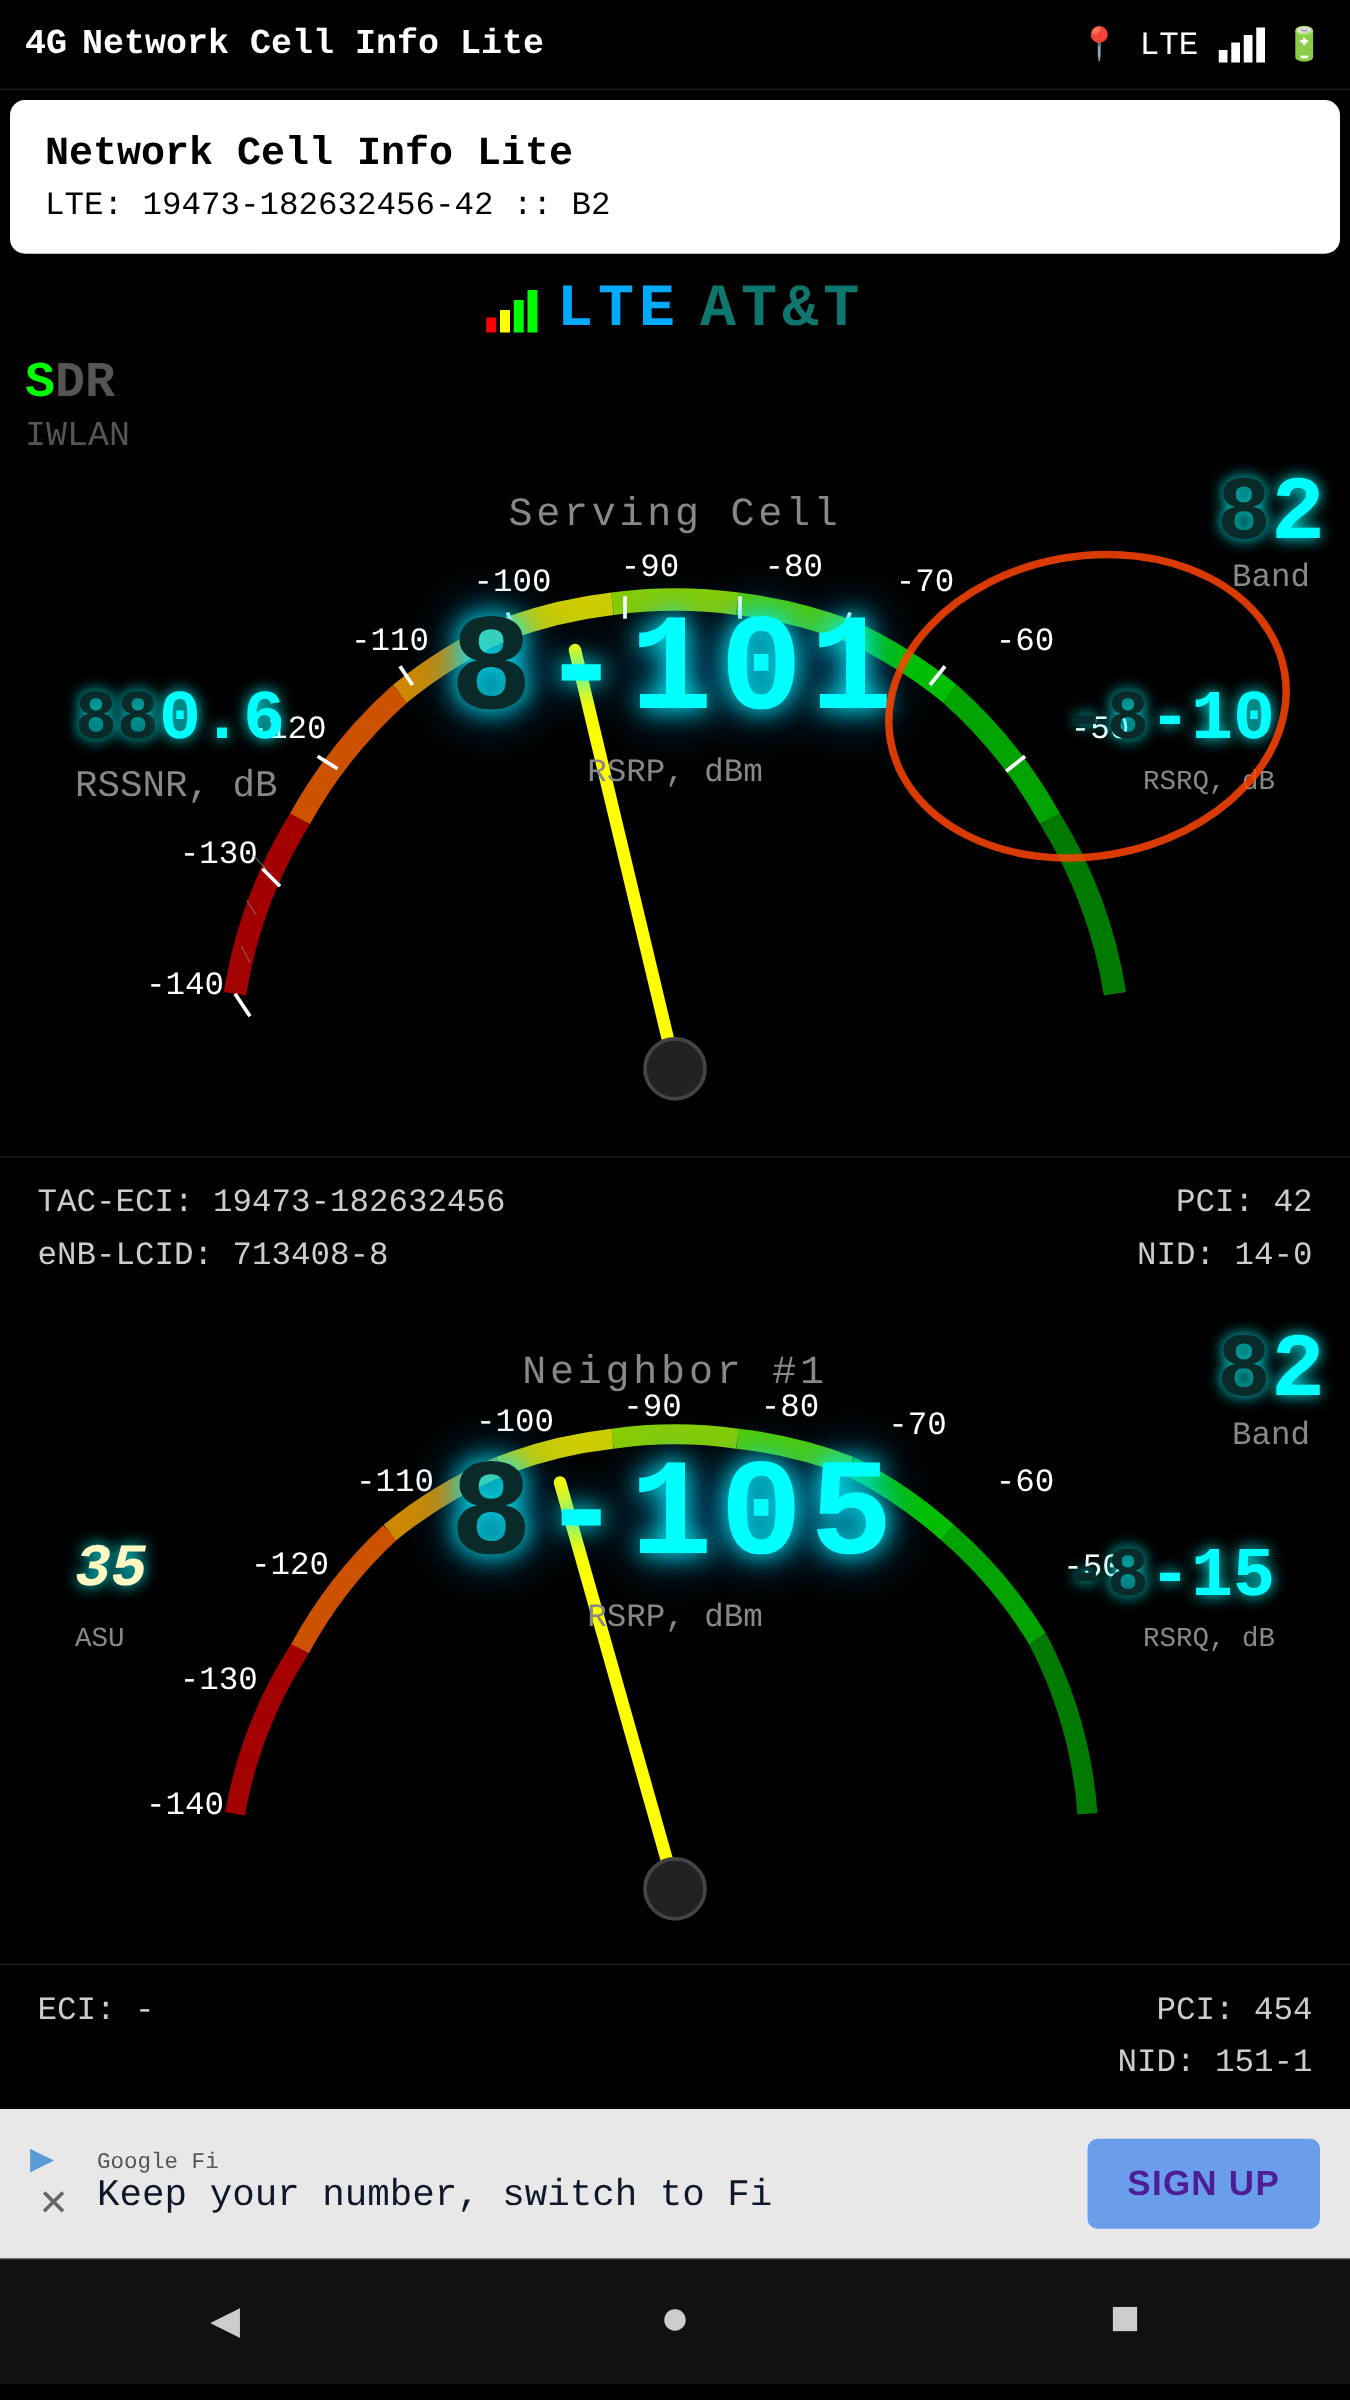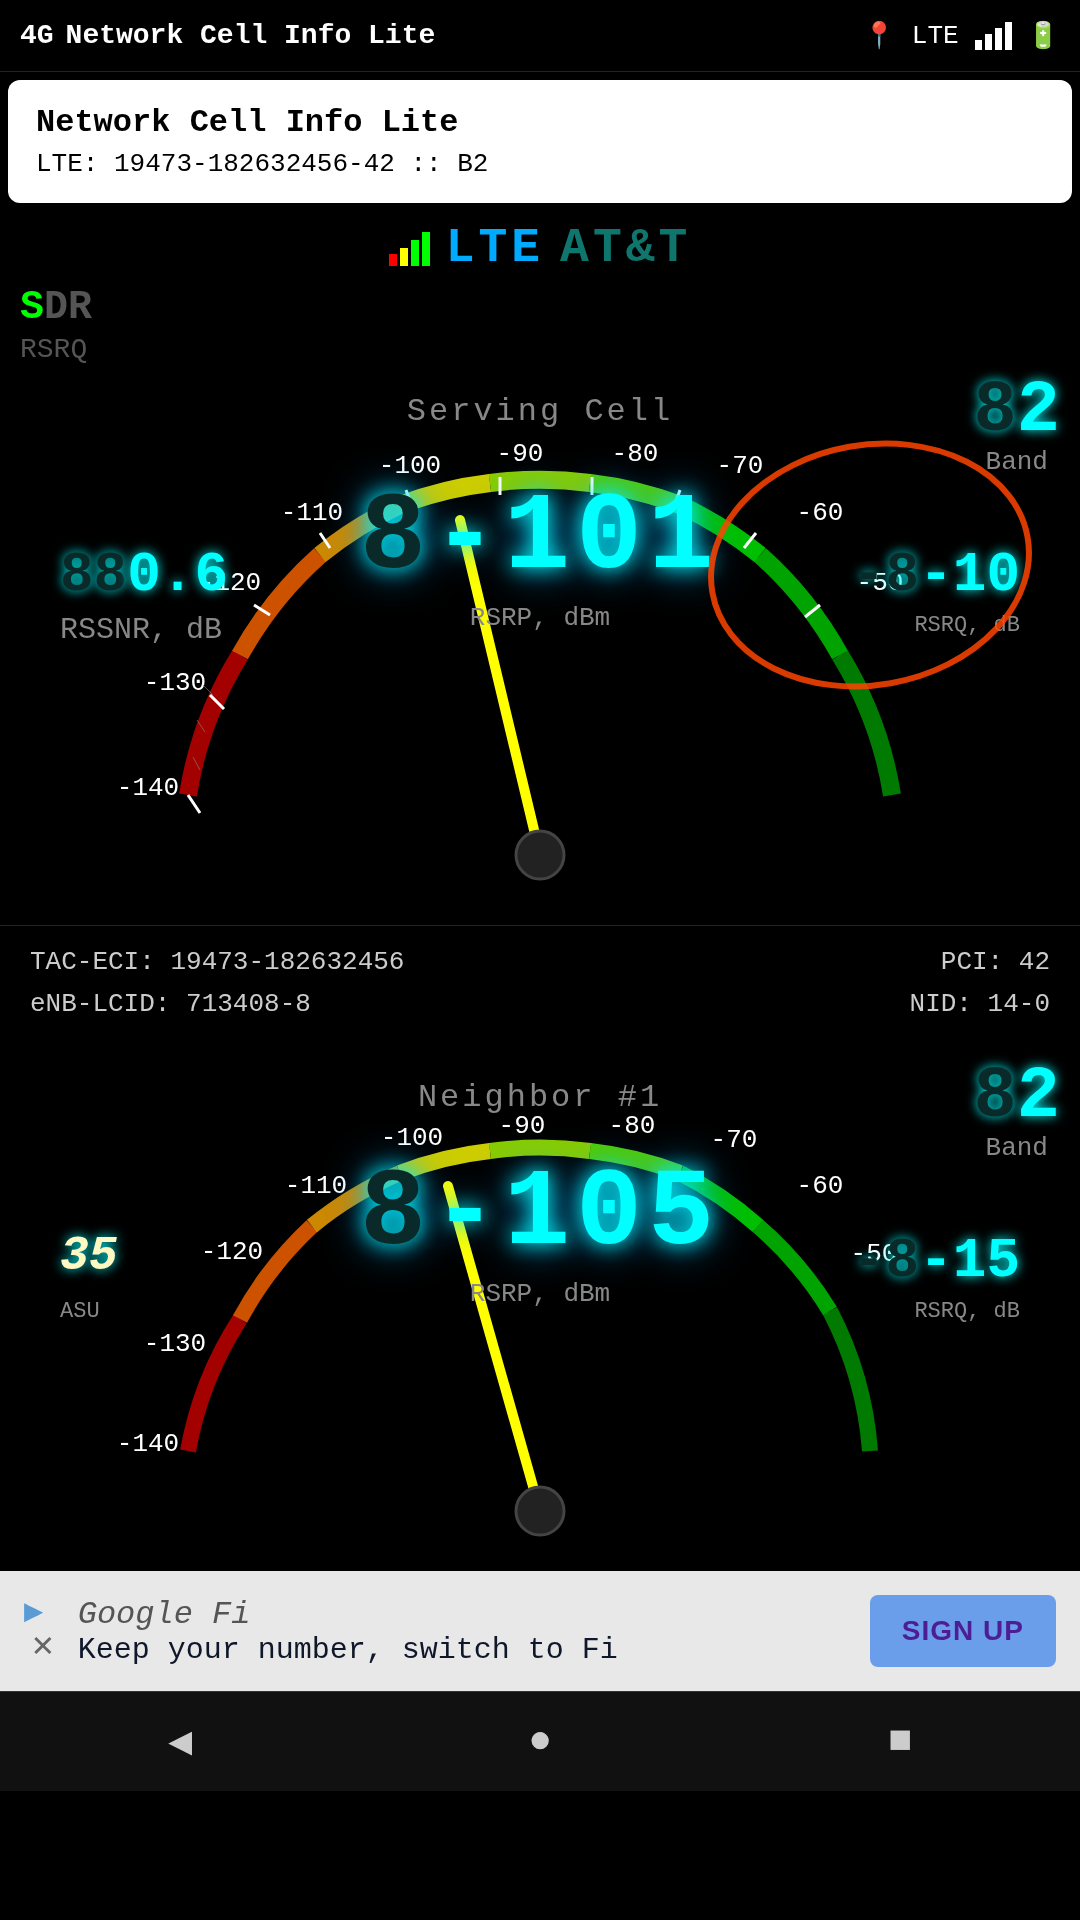--- a/index.html
+++ b/index.html
@@ -368,23 +368,22 @@
       color: #666;
       font-size: 36px;
       margin-left: 8px;
       line-height: 1;
     }
     .ad-content {
       flex: 1;
       margin-left: 8px;
     }
     .ad-advertiser {
-      font-size: 32px;
+      font-size: 18px;
       color: #555;
-      font-style: italic;
     }
     .ad-text {
       font-size: 30px;
       color: #0f172a;
       font-weight: 500;
     }
     .ad-signup-btn {
       background: #6b9eea;
       color: #4c1d95;
       border: none;
@@ -460,21 +459,21 @@
     </div>
     <span class="lte-text">LTE</span>
     <span class="att-text">AT&amp;T</span>
   </div>
 
   <div class="sdr-row">
     <div>
       <div>
         <span class="sdr-s">S</span><span class="sdr-d">D</span><span class="sdr-r">R</span>
       </div>
-      <div class="iwlan">RSRQ</div>
+      <div class="iwlan">IWLAN</div>
     </div>
   </div>
 
   <div class="gauge-container">
 
     <svg class="gauge-svg" viewBox="0 0 1080 560" xmlns="http://www.w3.org/2000/svg">
 
       <path d="M 540 480 L 120 240" stroke="none" fill="none"></path>
 
       <path d="M 188 430 A 380 380 0 0 1 240 290" stroke="#cc0000" stroke-width="18" fill="none" opacity="0.8"></path>
@@ -630,20 +629,29 @@
     <div class="neighbor-rsrq-label">RSRQ, dB</div>
 
     <div class="neighbor-band-display">
       <div class="band-number">
         <span style="color:#0a2a2a;">8</span><span>2</span>
       </div>
       <div class="band-label">Band</div>
     </div>
   </div>
 
+  <div class="neighbor-cell-info">
+    <div class="cell-info-left">
+      <div>ECI:  -</div>
+    </div>
+    <div class="cell-info-right">
+      <div>PCI:  454</div>
+      <div>NID:  151-1</div>
+    </div>
+  </div>
 </div>
 
 <div class="ad-banner">
   <div class="ad-left">
     <div>
       <div style="color:#5b9bd5;font-size:32px;line-height:1;">▶</div>
       <div class="ad-close">✕</div>
     </div>
     <div class="ad-content">
       <div class="ad-advertiser">Google Fi</div>

